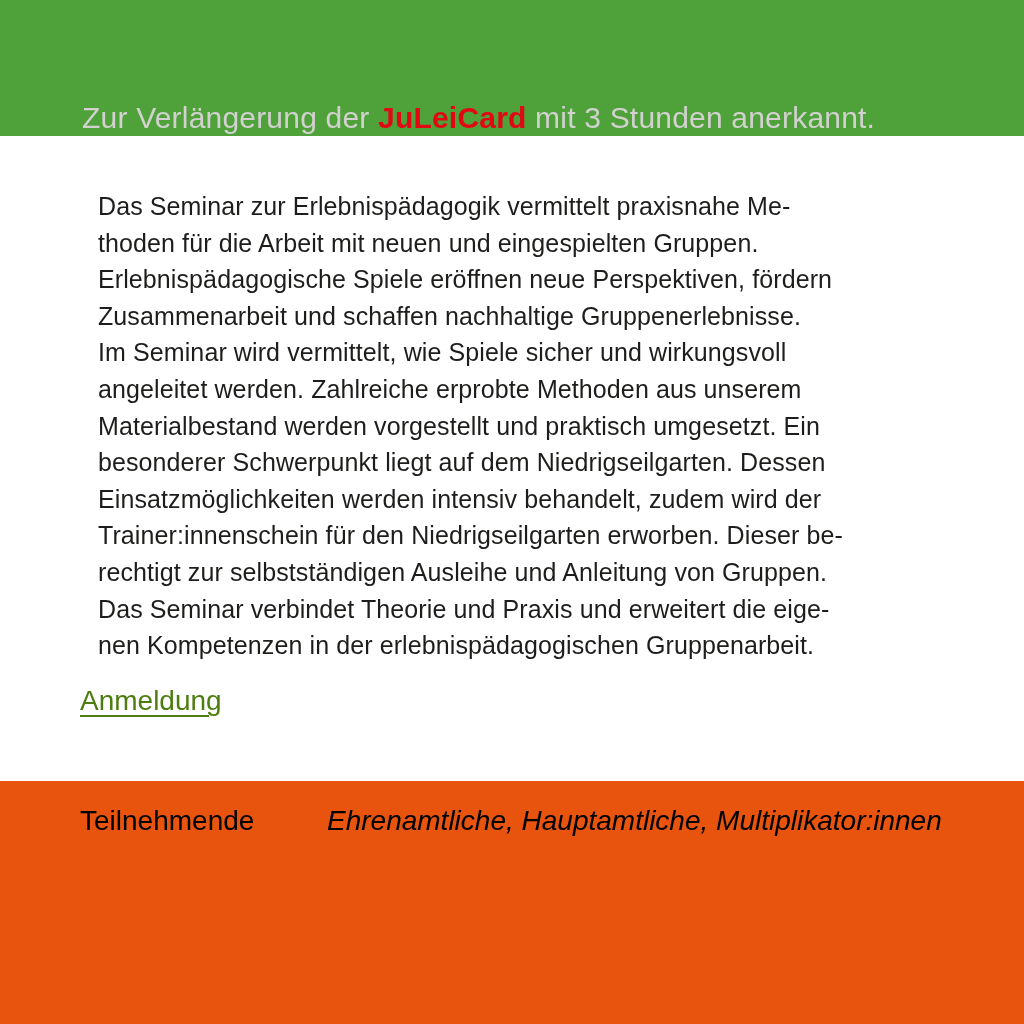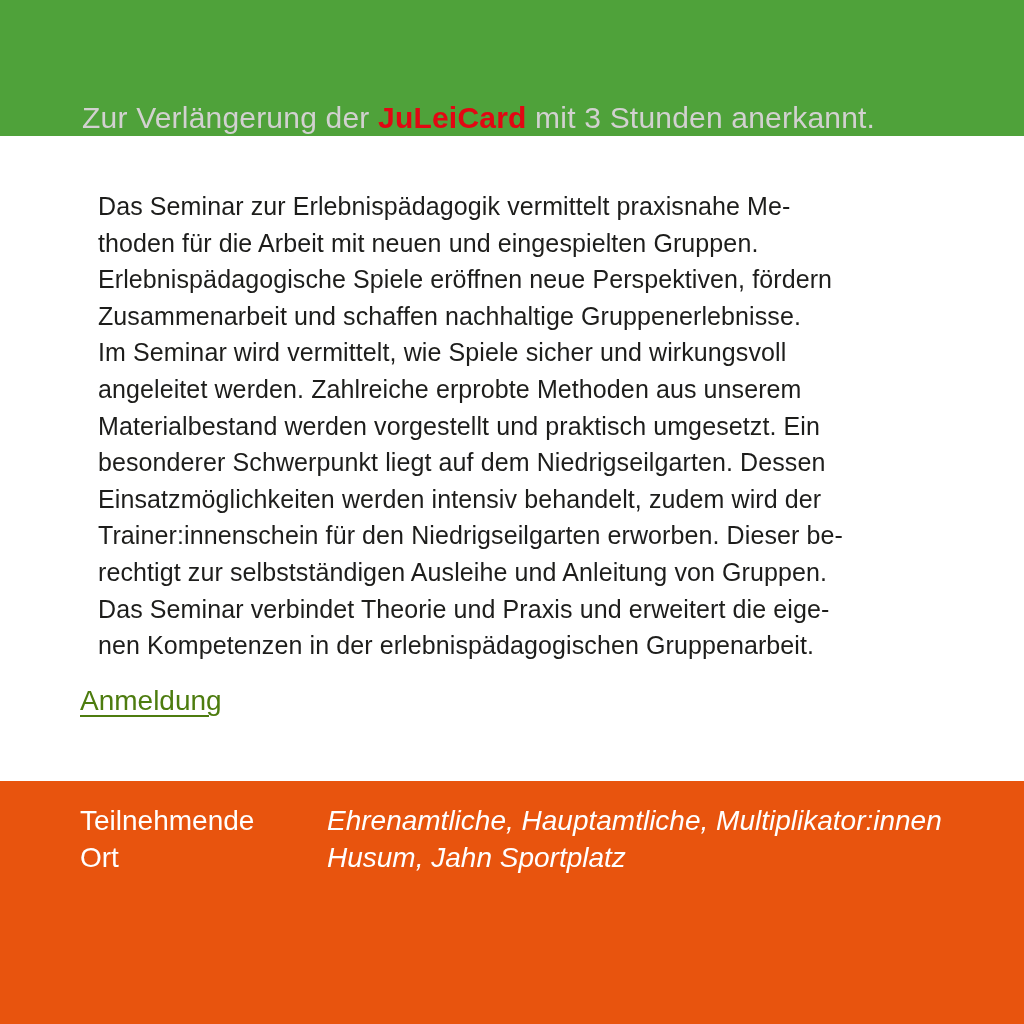--- a/index.html
+++ b/index.html
@@ -33,21 +33,21 @@
     text-decoration:underline;text-underline-offset:5px;
     text-decoration-thickness:2px;cursor:pointer;
   }
   
   .footer{
     position:absolute;left:0;top:781px;width:1024px;height:243px;
     background:#e8540e;
   }
   .details{
     position:absolute;left:80px;top:21px;
-    font-size:28px;line-height:37px;color:#ffffff;
+    font-size:28px;line-height:37px;color:#000000;
   }
   .detail-row{display:flex;}
   .detail-label{width:247px;flex:0 0 247px;}
   .detail-value{white-space:nowrap;font-style:italic;}
 </style>
 </head>
 <body>
 
 <div class="page">
 
@@ -73,21 +73,17 @@
   </main>
 
   <footer class="footer">
     <div class="details">
       <div class="detail-row">
         <span class="detail-label">Teilnehmende</span>
         <span class="detail-value">Ehrenamtliche, Hauptamtliche, Multiplikator:innen</span>
       </div>
       <div class="detail-row">
       </div>
-      <div class="detail-row">
-        <span class="detail-label">Ort</span>
-        <span class="detail-value">Husum, Jahn Sportplatz</span>
-      </div>
     </div>
 
   </footer>
 
 </div>
 
 </body></html>

